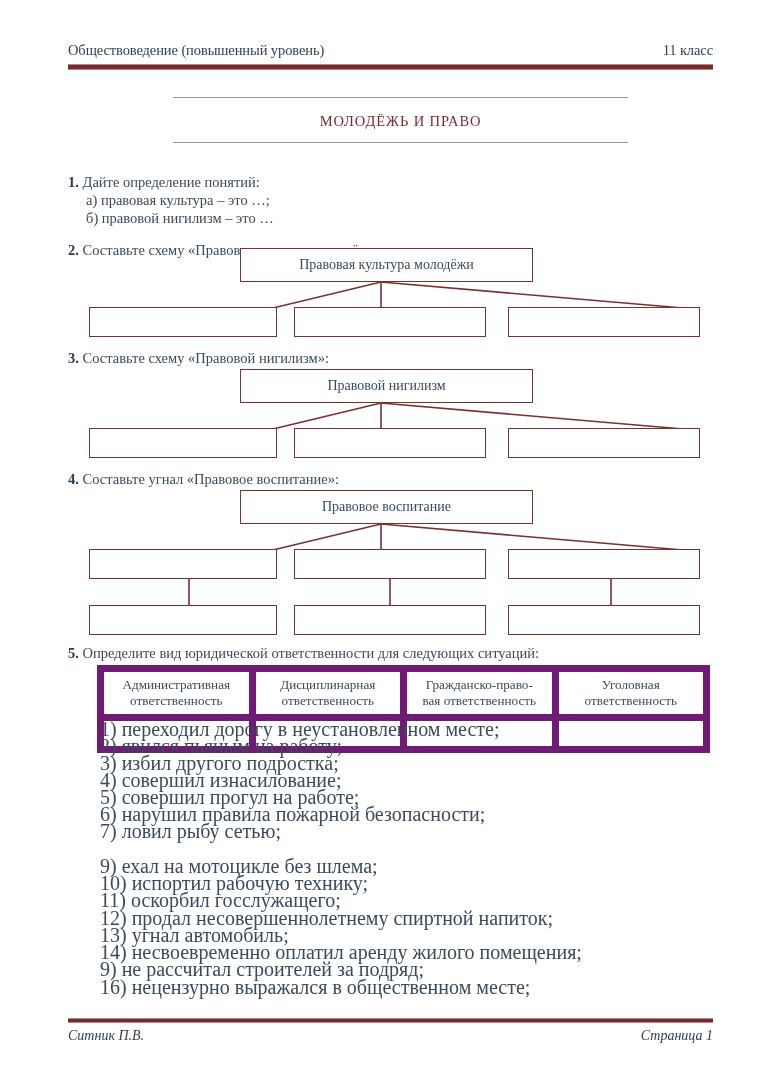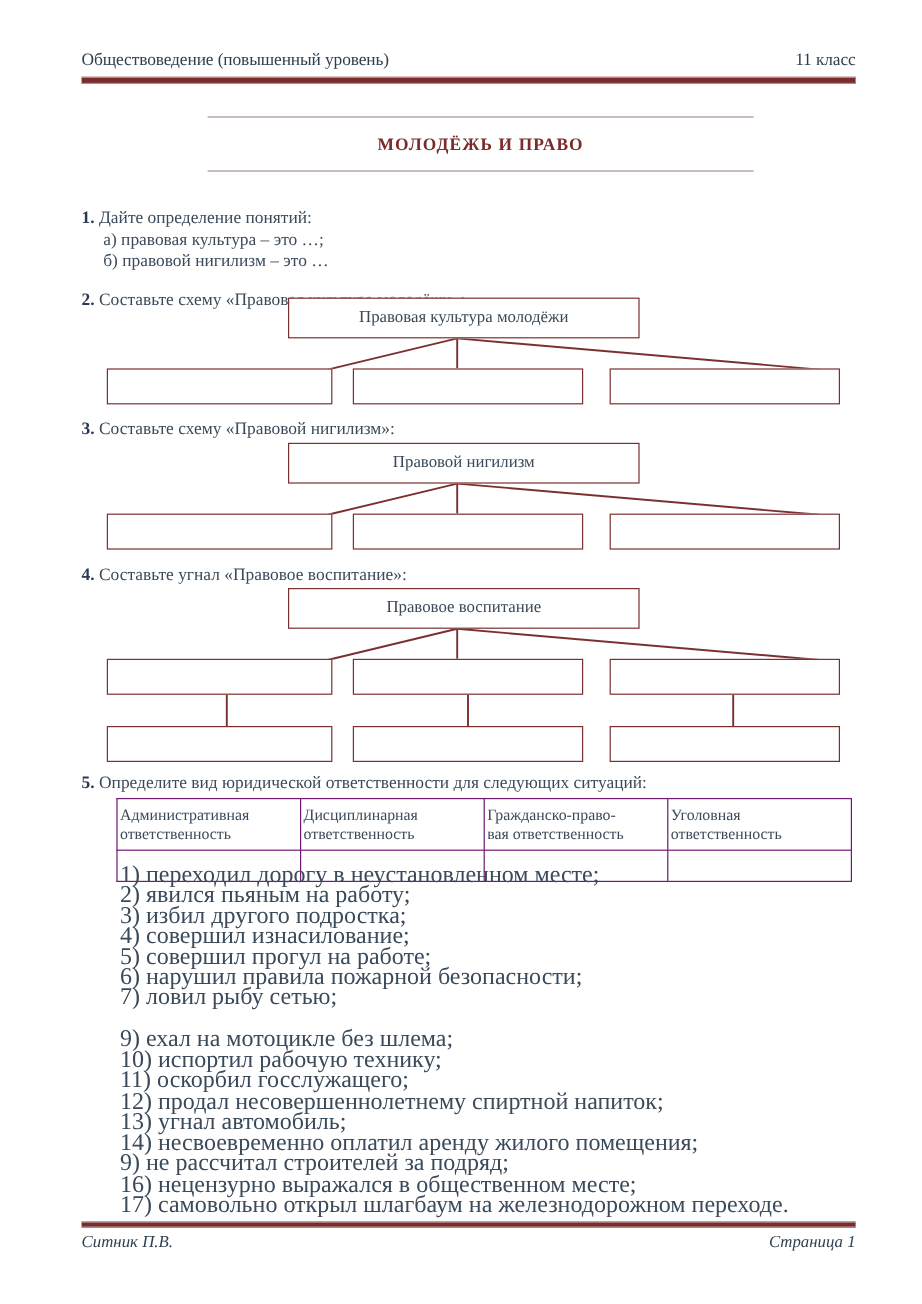--- a/index.html
+++ b/index.html
@@ -57,21 +57,21 @@
   }
   .title-rule.top { top: 97px; }
   .title-rule.bot { top: 142px; }
   .doc-title {
     position: absolute;
     top: 113px;
     left: 105px;
     width: 455px;
     text-align: center;
     font-size: 14.5px;
-    font-weight: bold;
+    font-weight: normal;
     color: #7b2b2b;
     letter-spacing: 0.9px;
   }
 
   
   .task {
     position: absolute;
     left: 0;
     font-size: 14.5px;
     color: #3a4a5a;
@@ -115,22 +115,22 @@
 
   
   .tbl {
     position: absolute;
     left: 29px;
     border-collapse: collapse;
     table-layout: fixed;
     width: 613px;
   }
   .tbl td {
-    border: 1px solid #701a75;
-    text-align: left;
+    border: 7px solid #701a75;
+    text-align: center;
     vertical-align: middle;
     font-size: 13.2px;
     color: #3a4a5a;
     line-height: 1.22;
     padding: 3px 2px;
   }
   .tbl td.head { height: 36px; }
   .tbl td.blank { height: 19px; }
 
   
@@ -287,21 +287,20 @@
   <div class="sit" style="top:803px">6) нарушил правила пожарной безопасности;</div>
   <div class="sit" style="top:820px">7) ловил рыбу сетью;</div>
   <div class="sit" style="top:855px">9) ехал на мотоцикле без шлема;</div>
   <div class="sit" style="top:872px">10) испортил рабочую технику;</div>
   <div class="sit" style="top:889px">11) оскорбил госслужащего;</div>
   <div class="sit" style="top:907px">12) продал несовершеннолетнему спиртной напиток;</div>
   <div class="sit" style="top:924px">13) угнал автомобиль;</div>
   <div class="sit" style="top:941px">14) несвоевременно оплатил аренду жилого помещения;</div>
   <div class="sit" style="top:958px">9) не рассчитал строителей за подряд;</div>
   <div class="sit" style="top:976px">16) нецензурно выражался в общественном месте;</div>
-  <div class="sit" style="top:993px">17) самовольно открыл шлагбаум на железнодорожном переходе.</div>
 
   <div class="ftr-rule"></div>
   <div class="ftr">
     <span>Ситник П.В.</span>
     <span>Страница 1</span>
   </div>
 
 </div>
 
 </body></html>

